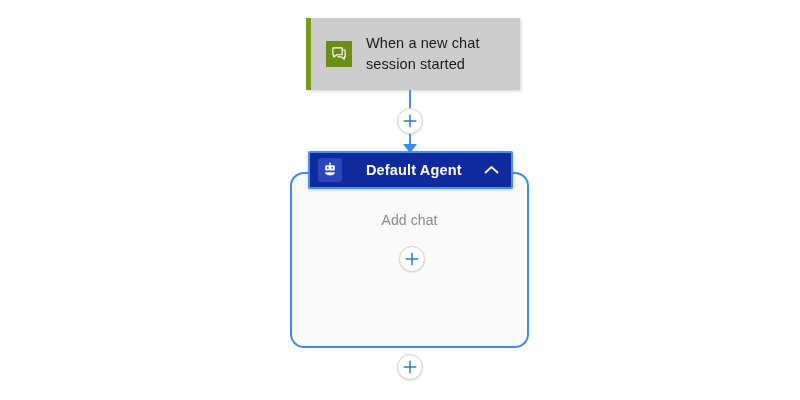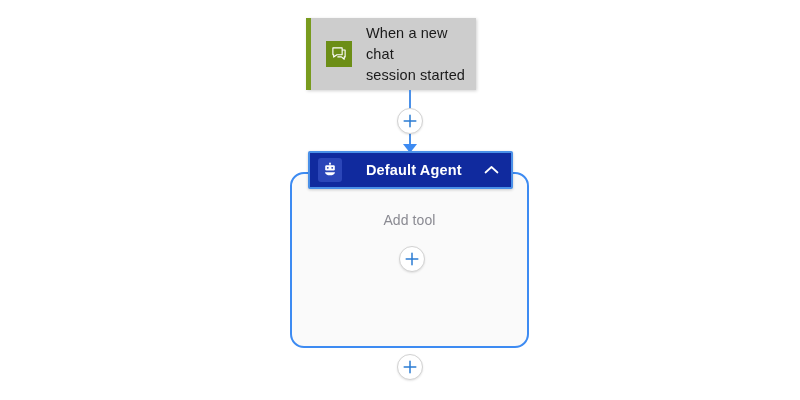--- a/index.html
+++ b/index.html
@@ -20,21 +20,21 @@
     position: absolute;
     inset: 0;
     background: #ffffff;
   }
 
   
   #trigger-node {
     position: absolute;
     left: 306px;
     top: 18px;
-    width: 170px;
+    width: 214px;
     height: 72px;
     background: #cdcdcd;
     box-shadow: 1px 1px 3px rgba(0,0,0,0.18);
     display: flex;
     align-items: center;
     box-sizing: border-box;
   }
   #trigger-accent {
     position: absolute;
     left: 0;
@@ -190,21 +190,21 @@
   <div class="conn-line" id="conn-bottom"></div>
   <div id="arrow-head"></div>
 
   <div class="plus-btn" id="plus-trigger-agent">
     <svg width="14" height="14" viewBox="0 0 14 14" aria-hidden="true">
       <path d="M7 1.2v11.6M1.2 7h11.6" stroke="#2b7cd3" stroke-width="1.5" stroke-linecap="round"></path>
     </svg>
   </div>
 
   <div id="agent-container">
-    <div id="add-tool-label">Add tool</div>
+    <div id="add-tool-label">Add chat</div>
     <div class="plus-btn" id="plus-add-tool" style="left:107px; top:72px; position:absolute;">
       <svg width="14" height="14" viewBox="0 0 14 14" aria-hidden="true">
         <path d="M7 1.2v11.6M1.2 7h11.6" stroke="#2b7cd3" stroke-width="1.5" stroke-linecap="round"></path>
       </svg>
     </div>
   </div>
 
   <div id="agent-node">
     <div id="agent-icon">
       <svg width="16" height="16" viewBox="0 0 18 18" aria-hidden="true">

